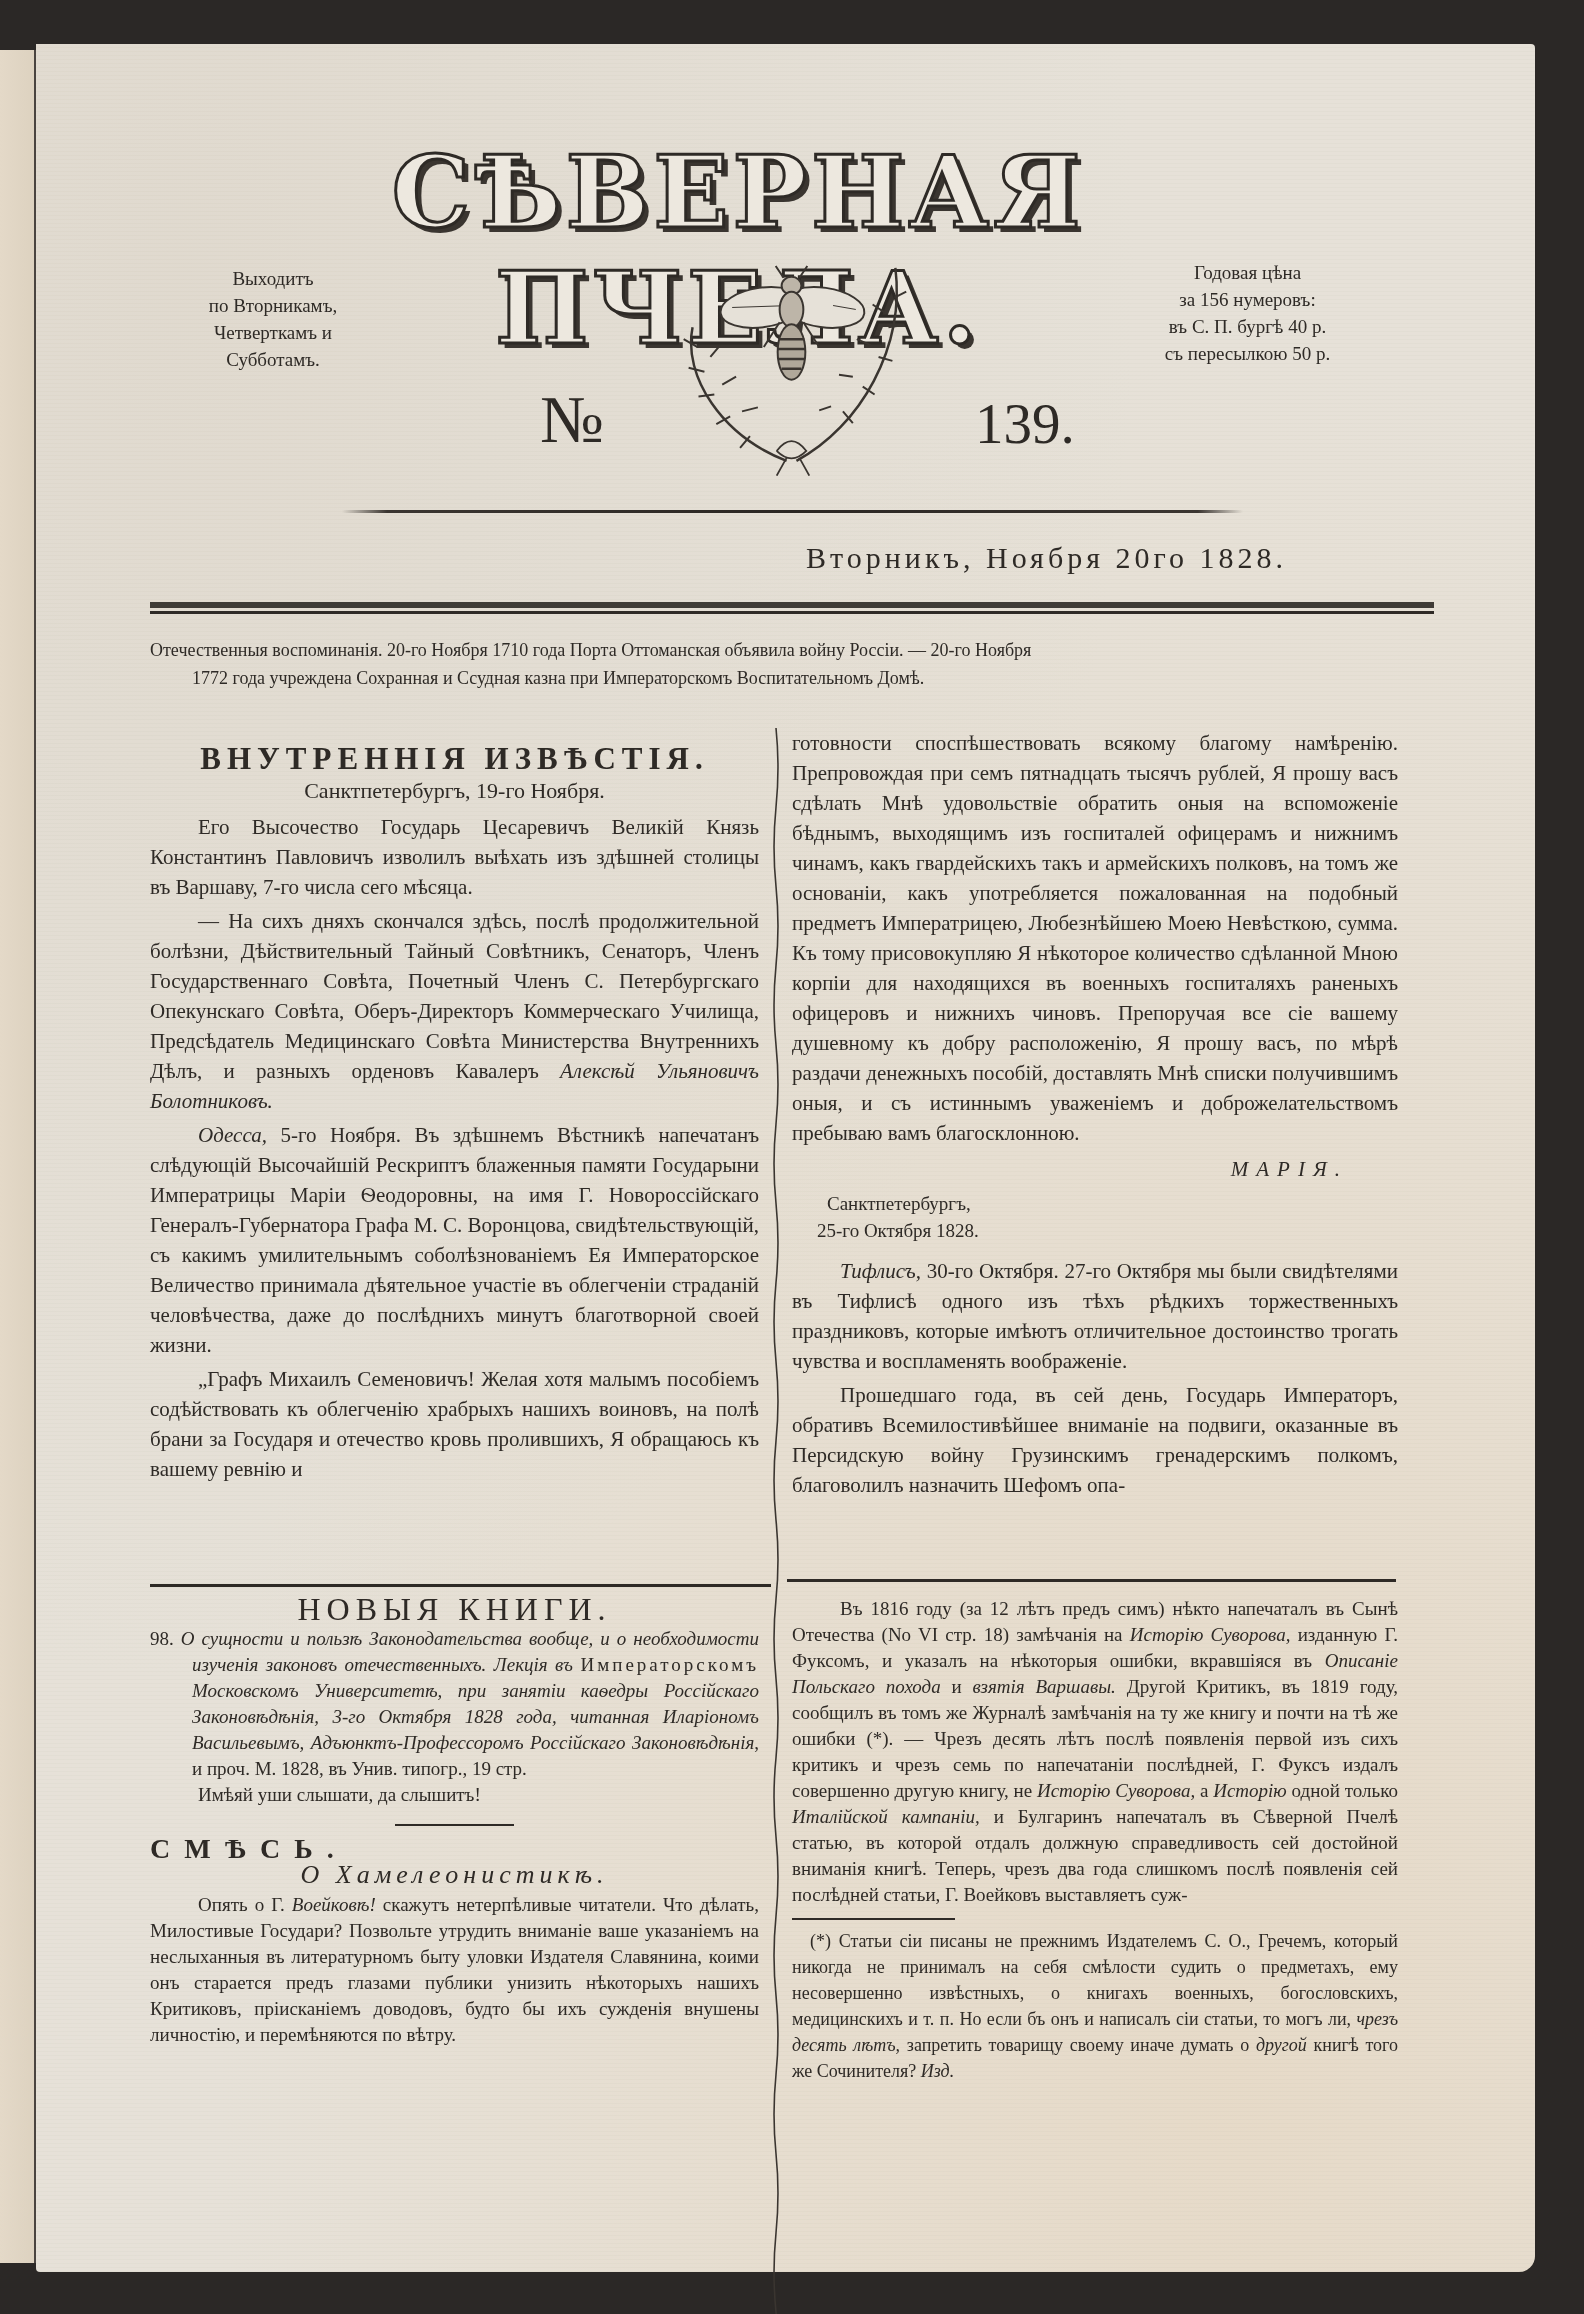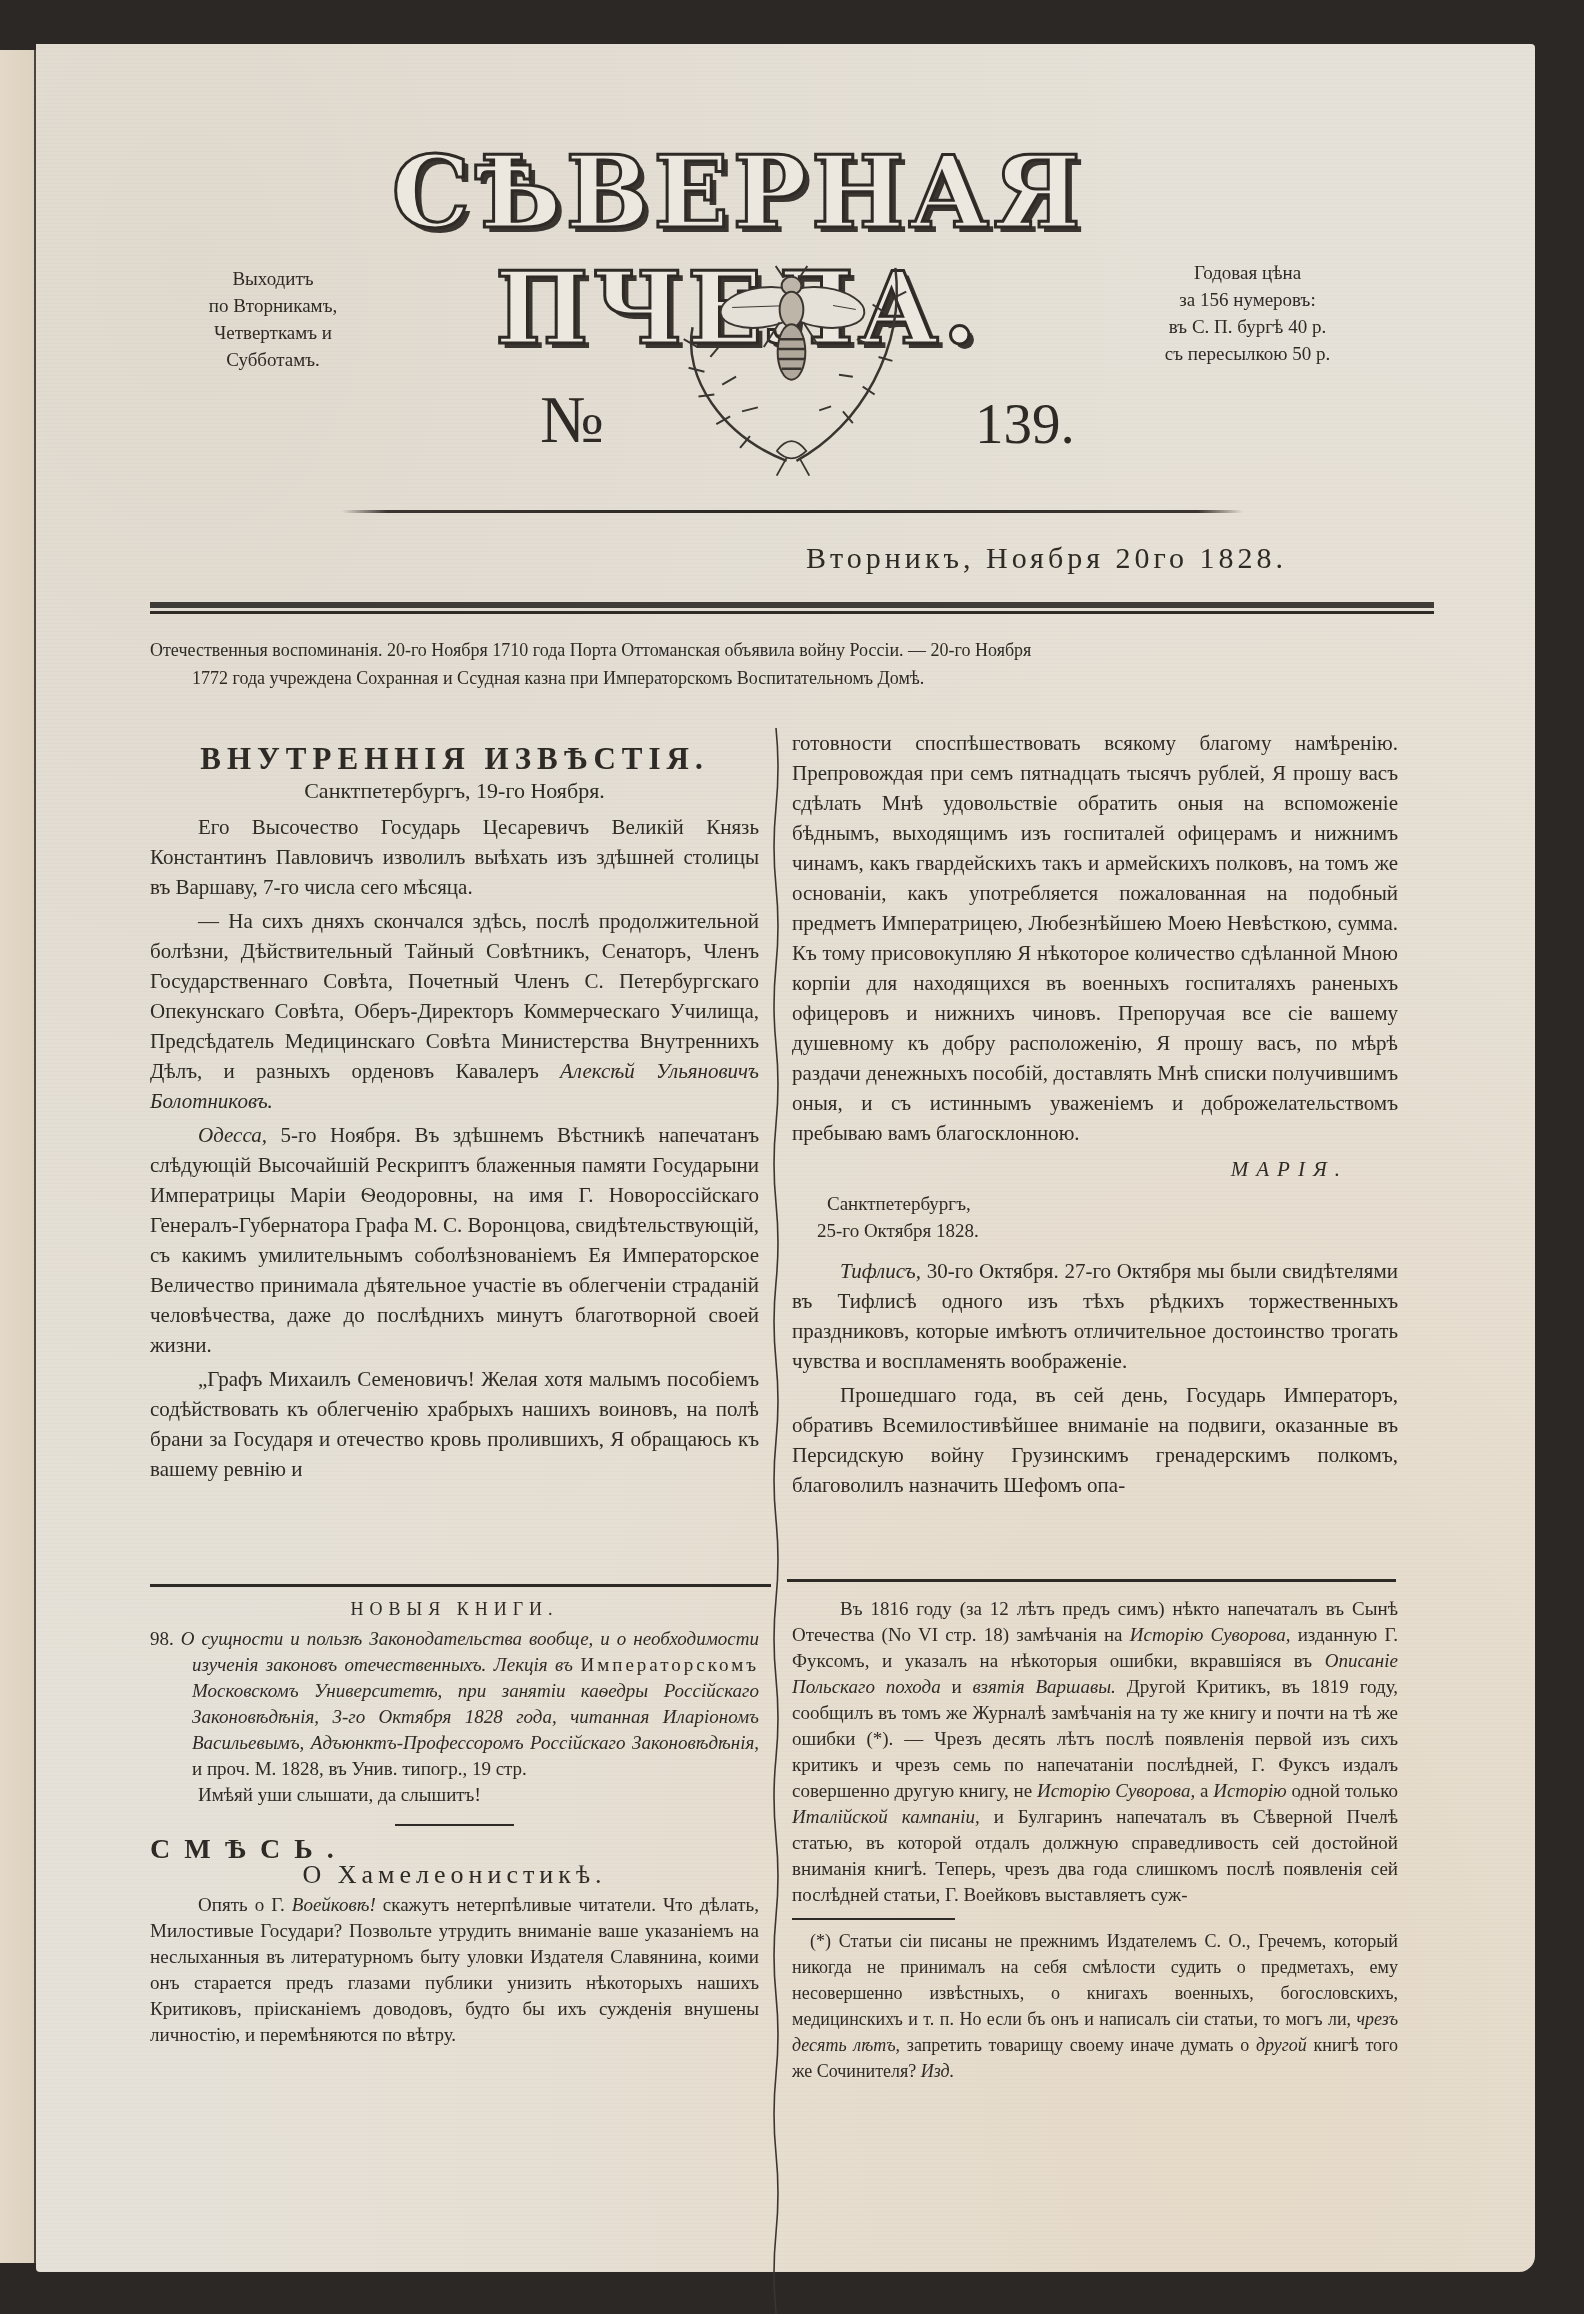--- a/index.html
+++ b/index.html
@@ -73,26 +73,26 @@
   .sig-place { padding-left:35px; font-size:19px; line-height:27px; }
   .sig-date { padding-left:25px; font-size:19px; line-height:27px; margin-bottom:12px; }
   .it { font-style:italic; }
   .sp { letter-spacing:3px; }
 
   .hrule-left { left:150px; top:1584px; width:621px; height:3px; background:#2e2a26; }
   .hrule-right { left:787px; top:1579px; width:609px; height:3px; background:#2e2a26; }
 
   .col-left-bottom { left:150px; top:1596px; width:609px; font-size:19px; line-height:26px; }
   .col-right-bottom { left:792px; top:1596px; width:606px; font-size:19px; line-height:26px; }
-  .books-head { text-align:center; font-size:18px; letter-spacing:6px; margin-bottom:4px; }
+  .books-head { text-align:center; font-size:32px; letter-spacing:6px; margin-bottom:4px; }
   .book-item { padding-left:42px; text-indent:-42px; }
   .motto { text-indent:48px; margin-top:2px; }
   .short-rule { width:119px; height:2px; background:#2e2a26; margin:16px auto 10px; }
   .mix-head { font-size:28px; letter-spacing:14px; font-weight:bold; }
-  .mix-sub { text-align:center; font-size:26px; letter-spacing:5px; margin-bottom:4px; }
+  .mix-sub { text-align:center; font-style:italic; font-size:26px; letter-spacing:5px; margin-bottom:4px; }
   .footnote-rule { width:163px; height:2px; background:#2e2a26; margin:10px 0 8px; }
   .footnote { font-size:18px; line-height:26px; text-indent:18px; }
 </style>
 </head>
 <body>
 
 <div class="left-page"></div>
 
 <div class="sheet"></div>
 

